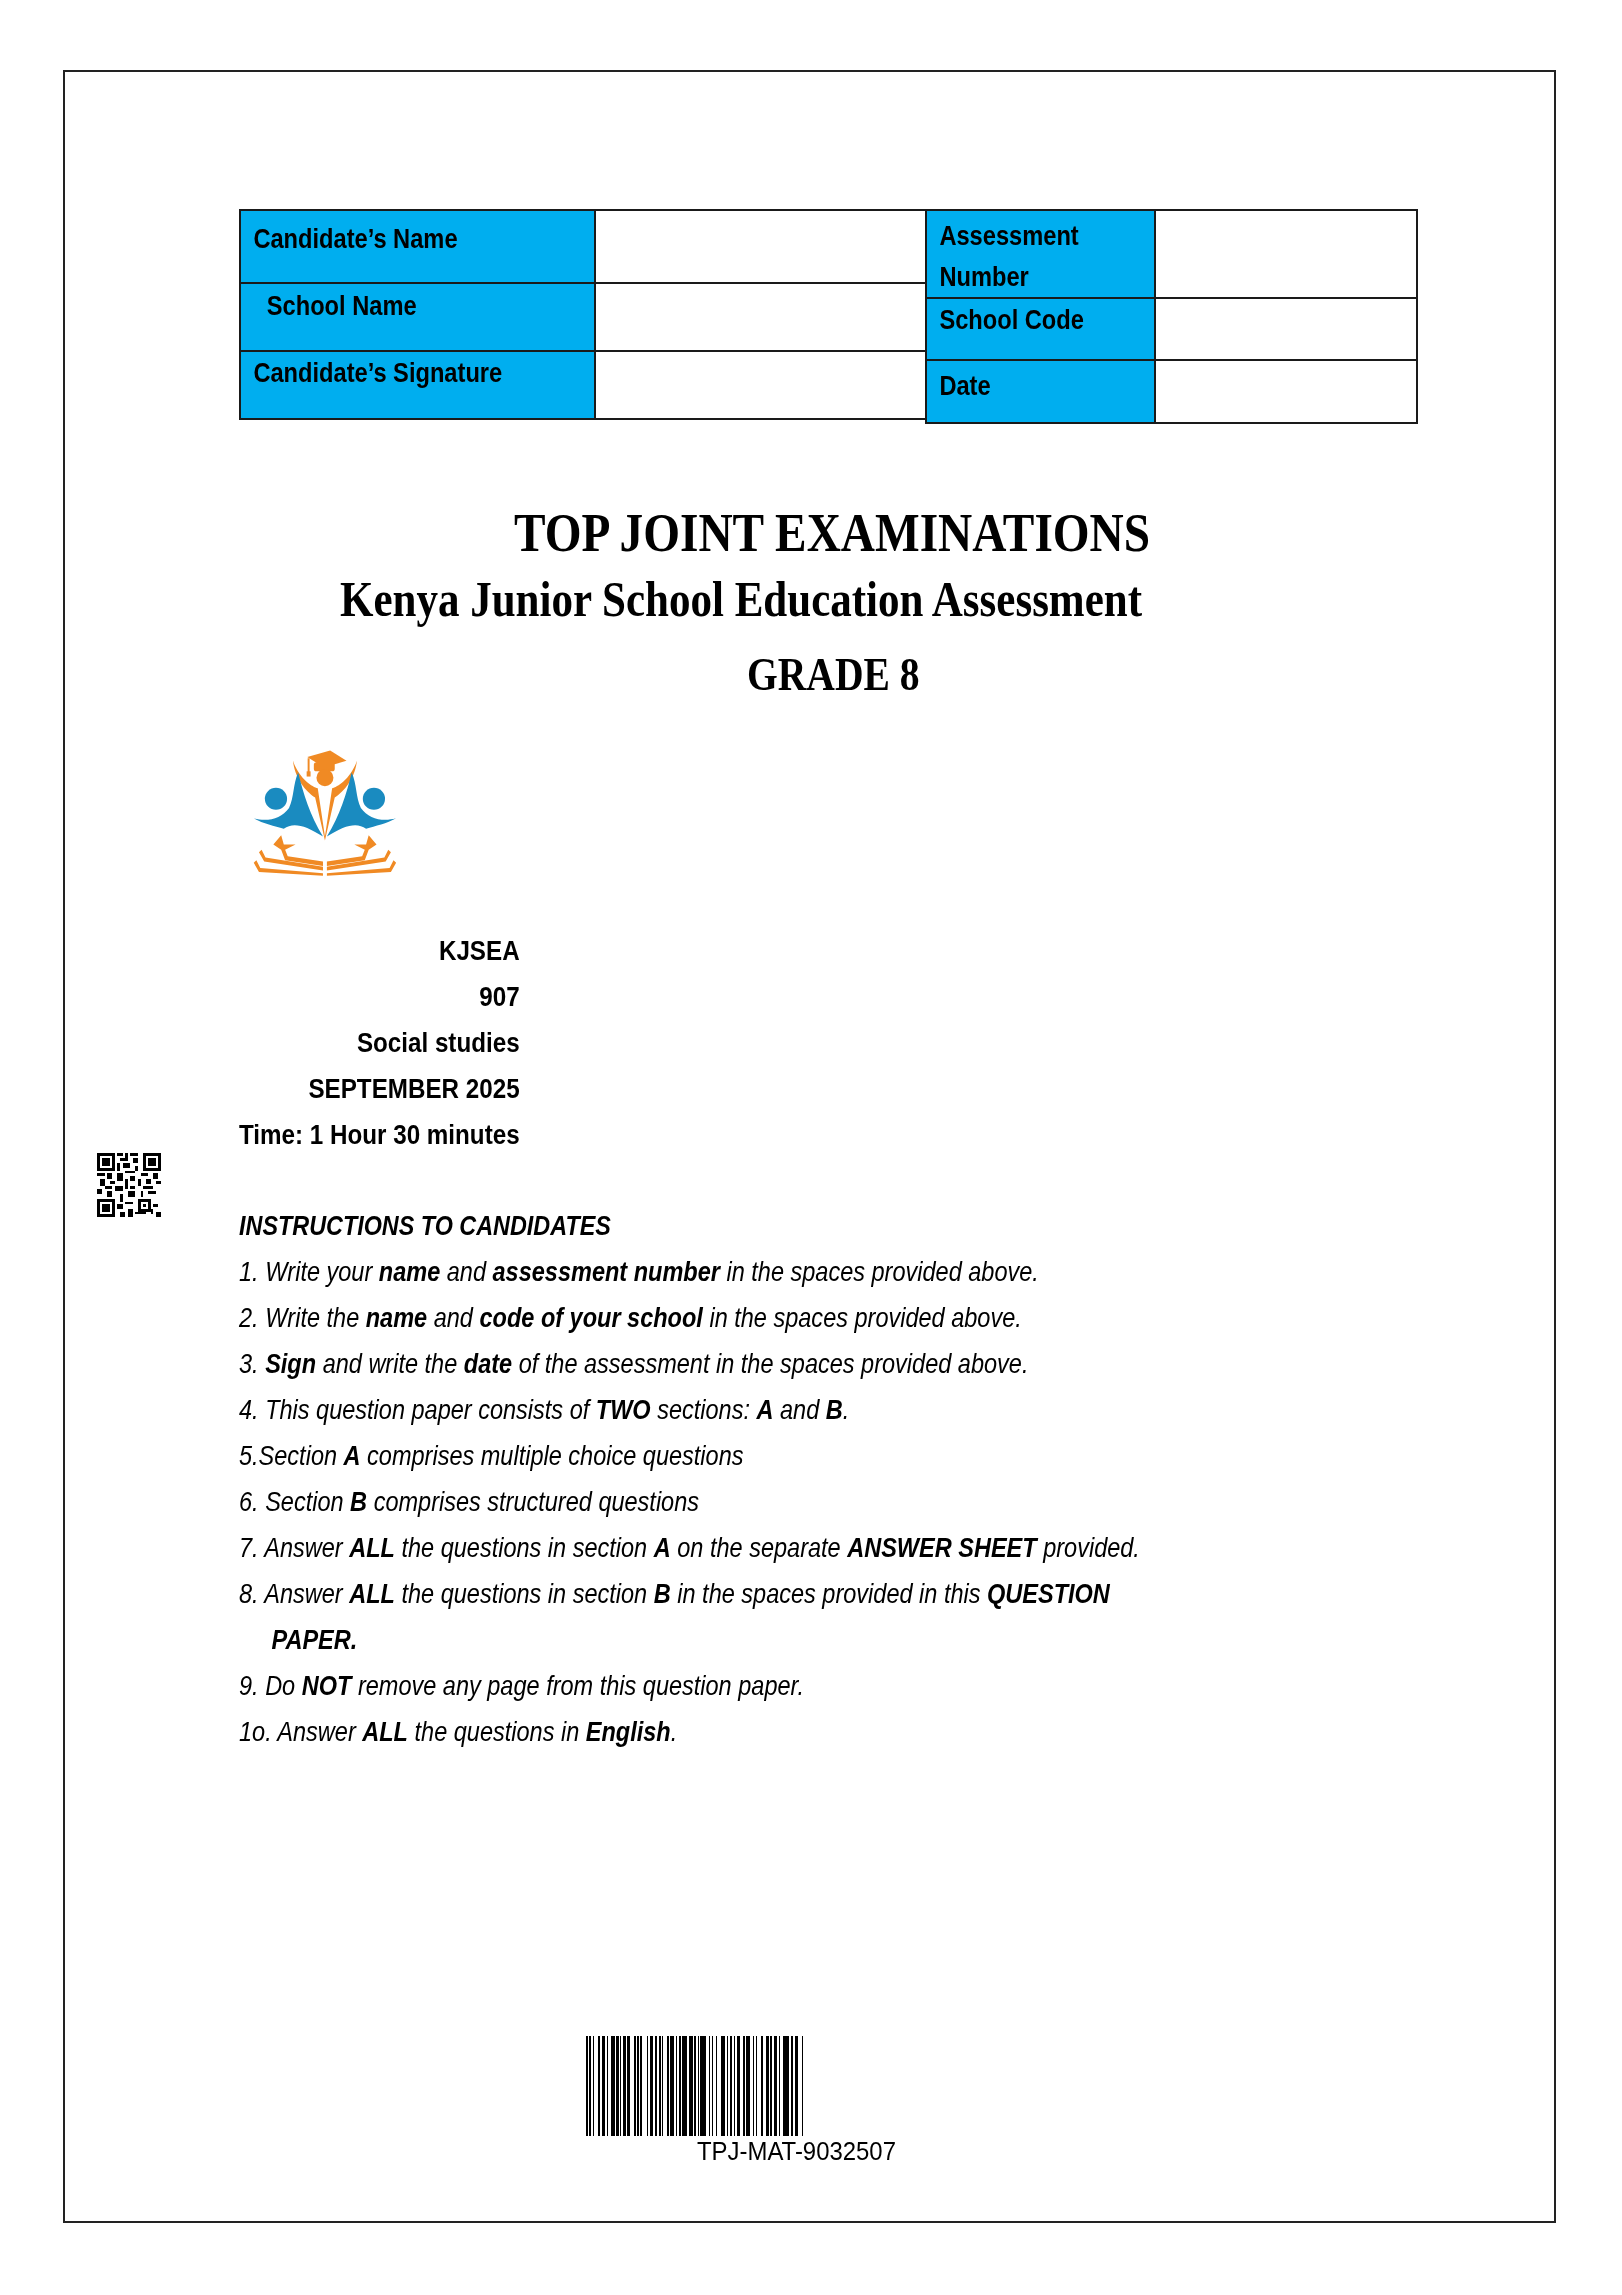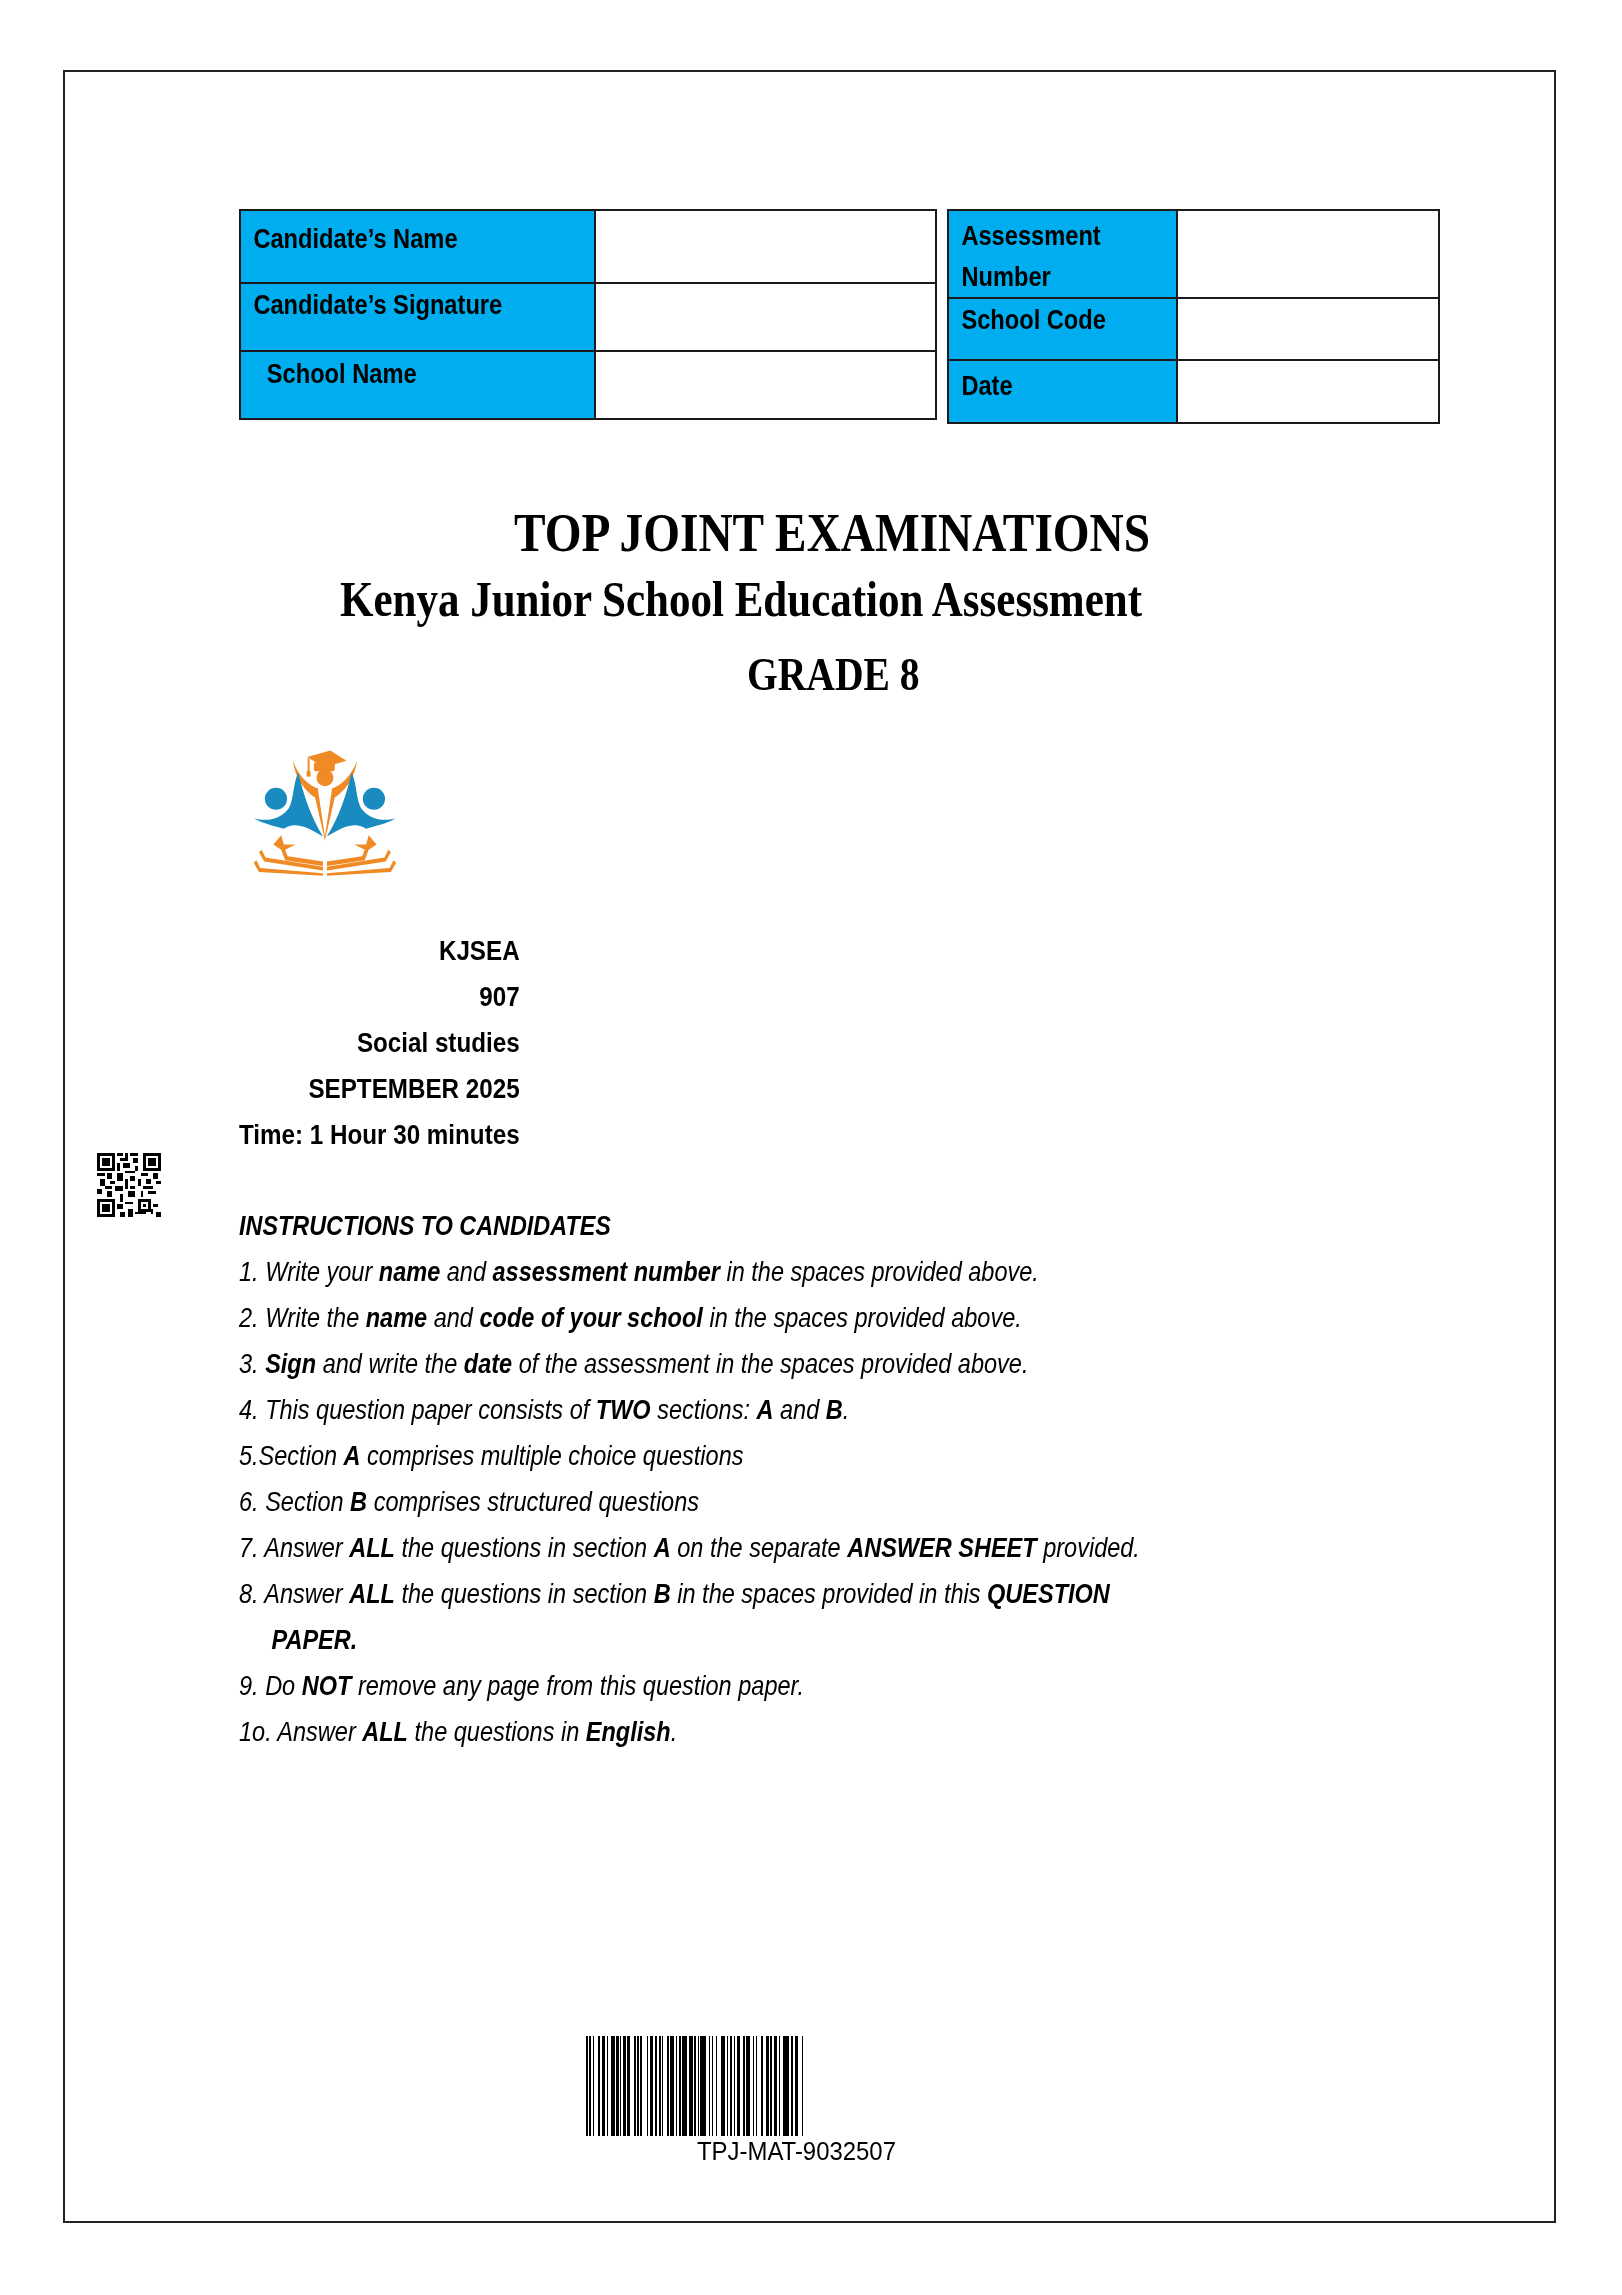--- a/index.html
+++ b/index.html
@@ -6,21 +6,21 @@
   body { width: 1623px; height: 2295px; position: relative; overflow: hidden; font-family: "Liberation Sans", sans-serif; color: #000; }
   .page-border { position: absolute; left: 63px; top: 70px; width: 1493px; height: 2153px; border: 2px solid #222; box-sizing: border-box; }
 
   
   .info-table { position: absolute; border-collapse: collapse; border-radius: 28px; }
   .info-table td { border: 2px solid #1a1a1a; padding: 0; vertical-align: top; box-sizing: border-box; }
   .info-table td.label { background: #00aeef; }
   .info-table td.value { background: #ffffff; }
   .cell-text { display: block; font-family: "Liberation Sans", sans-serif; font-weight: bold; font-size: 27.5px; line-height: 41px; transform: scaleX(0.86); transform-origin: left top; white-space: nowrap; }
   #left-table { left: 239px; top: 209px; }
-  #right-table { left: 947px; top: 209px; }
+  #right-table { left: 925px; top: 209px; }
 
   
   .title { position: absolute; font-family: "Liberation Serif", serif; font-weight: bold; white-space: nowrap; transform-origin: left top; }
   #title-main { left: 514px; top: 501px; font-size: 55px; line-height: 63px; transform: scaleX(0.86); }
   #title-sub { left: 340px; top: 571px; font-size: 50px; line-height: 56px; transform: scaleX(0.86); }
   #title-grade { left: 747px; top: 649px; font-size: 46px; line-height: 52px; transform: scaleX(0.86); }
 
   .logo { position: absolute; left: 242px; top: 745px; width: 160px; height: 131px; }
 
   .meta { position: absolute; left: 239px; top: 932px; text-align: right; }
@@ -45,27 +45,27 @@
 <table class="info-table" id="left-table">
   <tbody>
       <tr style="height:73px">
     <td class="label" style="width:355px">
       <span class="cell-text" style="padding:6.5px 0 0 14.4px">Candidate’s Name</span>
     </td>
     <td class="value" style="width:341px"></td>
   </tr>
   <tr style="height:68px">
     <td class="label">
+      <span class="cell-text" style="padding:1.3px 0 0 30px">  School Name</span>
+    </td>
+    <td class="value"></td>
+  </tr>
+  <tr style="height:68px">
+    <td class="label">
       <span class="cell-text" style="padding:0 0 0 14.4px">Candidate’s Signature</span>
-    </td>
-    <td class="value"></td>
-  </tr>
-  <tr style="height:68px">
-    <td class="label">
-      <span class="cell-text" style="padding:1.3px 0 0 30px">  School Name</span>
     </td>
     <td class="value"></td>
   </tr>
 </tbody>
   </table>
 
 <table class="info-table" id="right-table">
   <tbody>
       <tr style="height:86px">
     <td class="label" style="width:229px">

